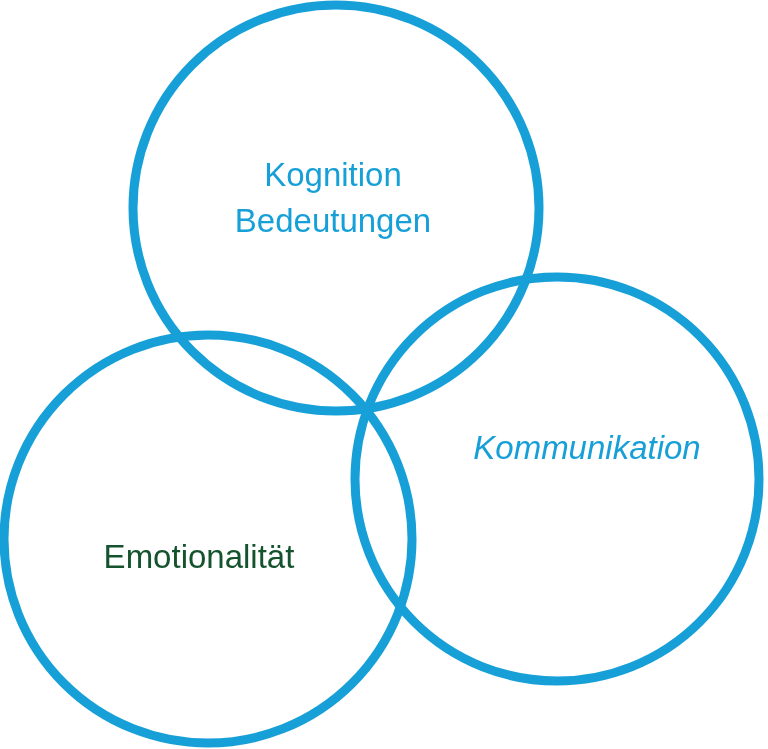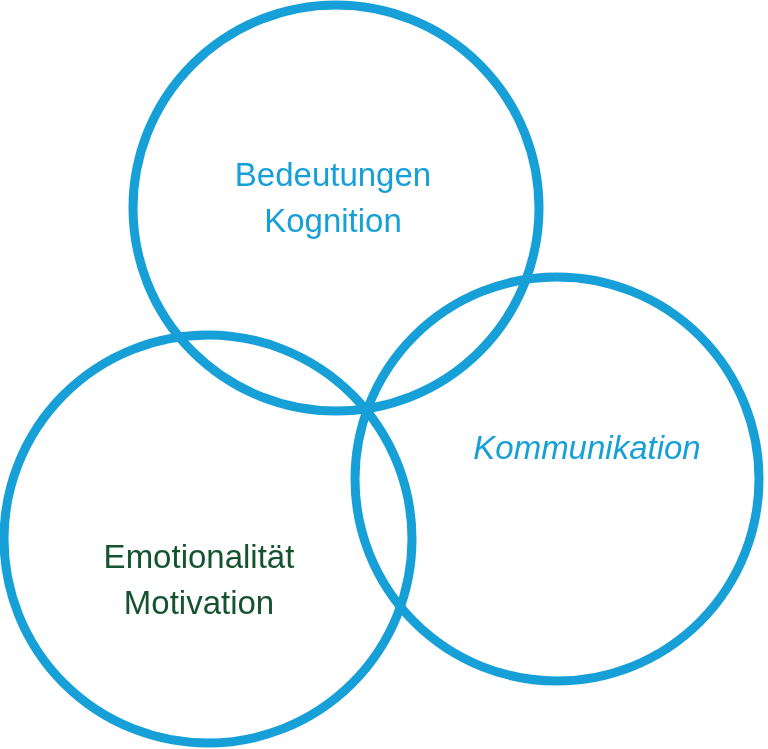--- a/index.html
+++ b/index.html
@@ -40,24 +40,23 @@
 </head>
 <body>
 
 <svg id="venn" viewBox="0 0 768 749" xmlns="http://www.w3.org/2000/svg">
   <circle class="circle" cx="336" cy="208" r="203" stroke="#17a0d7"></circle>
   <circle class="circle" cx="208" cy="539" r="204" stroke="#17a0d7"></circle>
   <circle class="circle" cx="557" cy="479" r="202" stroke="#17a0d7"></circle>
 </svg>
 
 <div class="label" style="left:333px; top:152px; color:#17a0d7;">
+  <span>Kognition</span>
   <span>Bedeutungen</span>
-  <span>Kognition</span>
 </div>
 
 <div class="label" style="left:587px; top:425px; color:#17a0d7;font-style:italic;">
   <span>Kommunikation</span>
 </div>
 
 <div class="label" style="left:199px; top:534px; color:#14532d;">
   <span>Emotionalität</span>
-  <span>Motivation</span>
 </div>
 
 </body></html>

